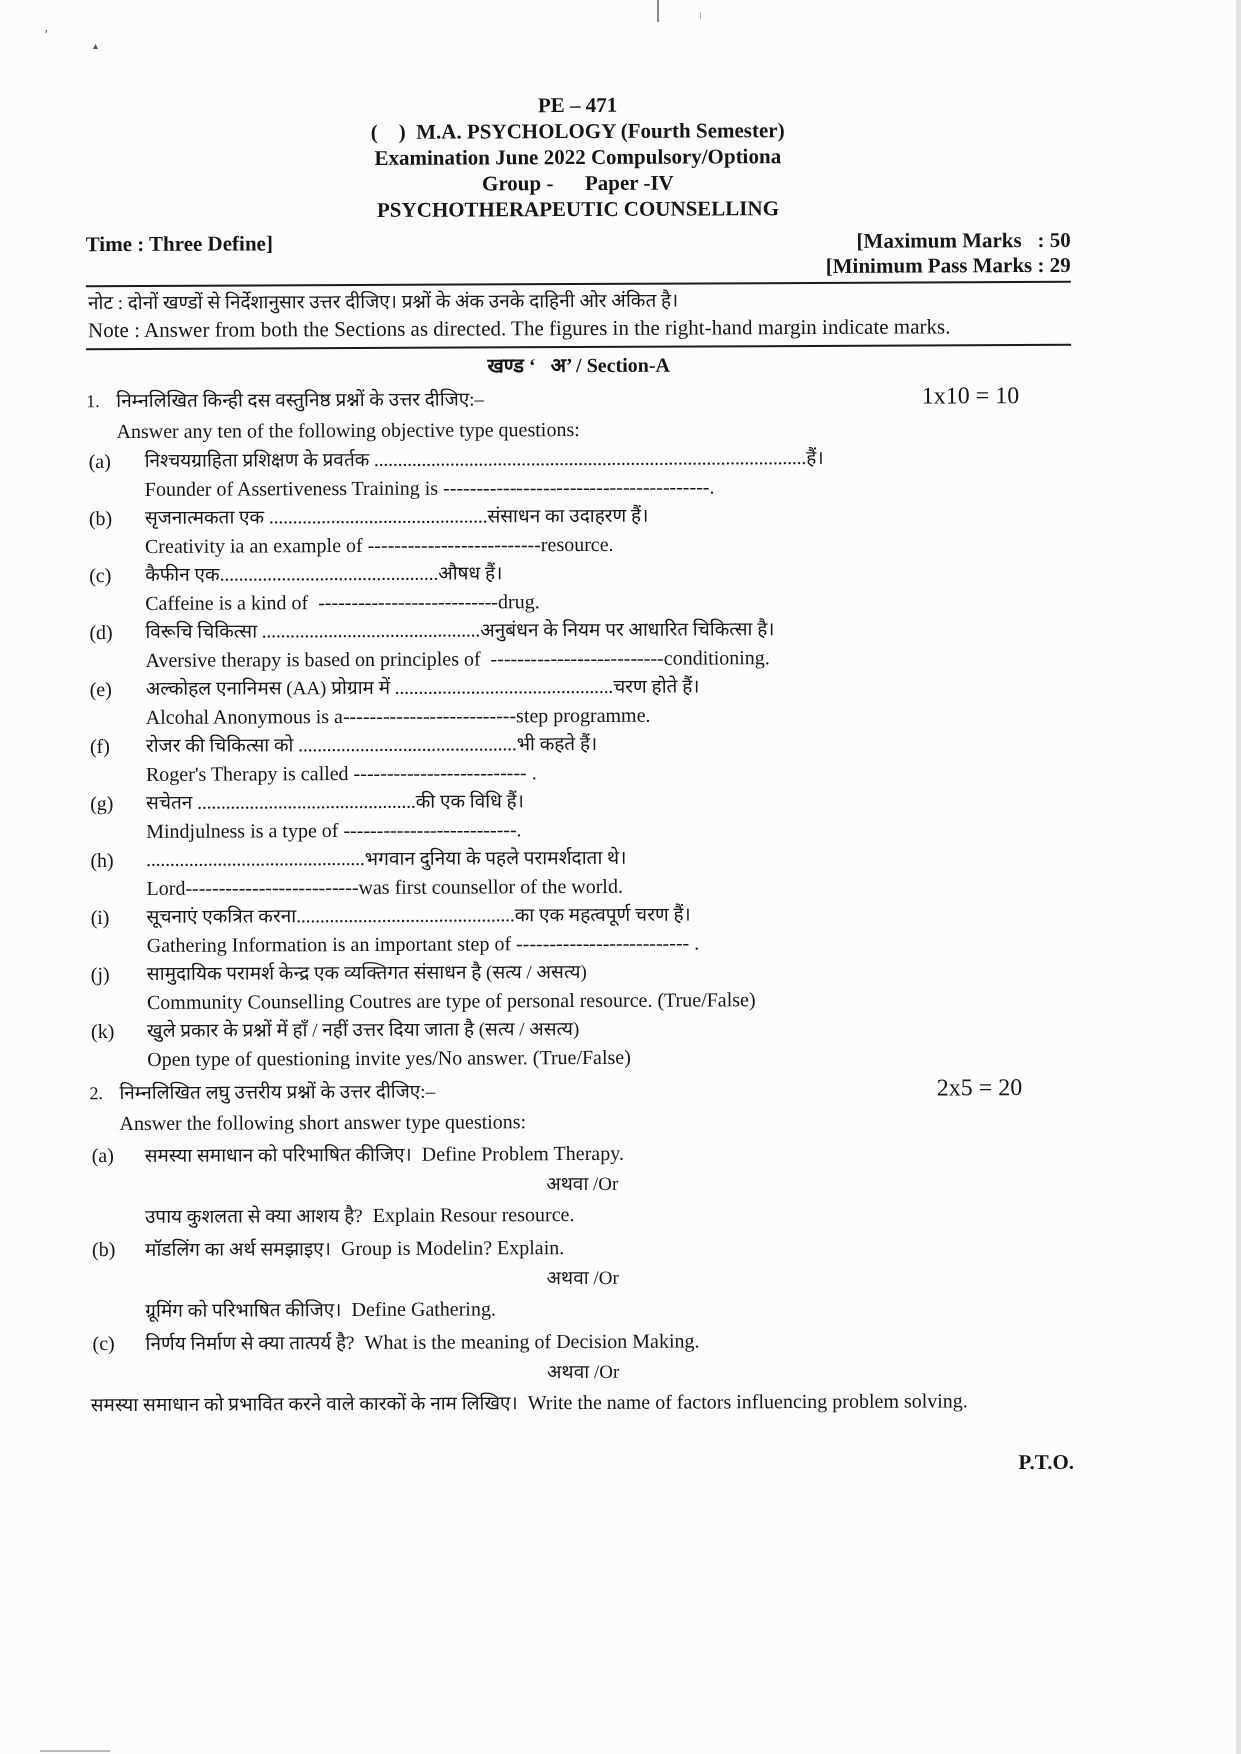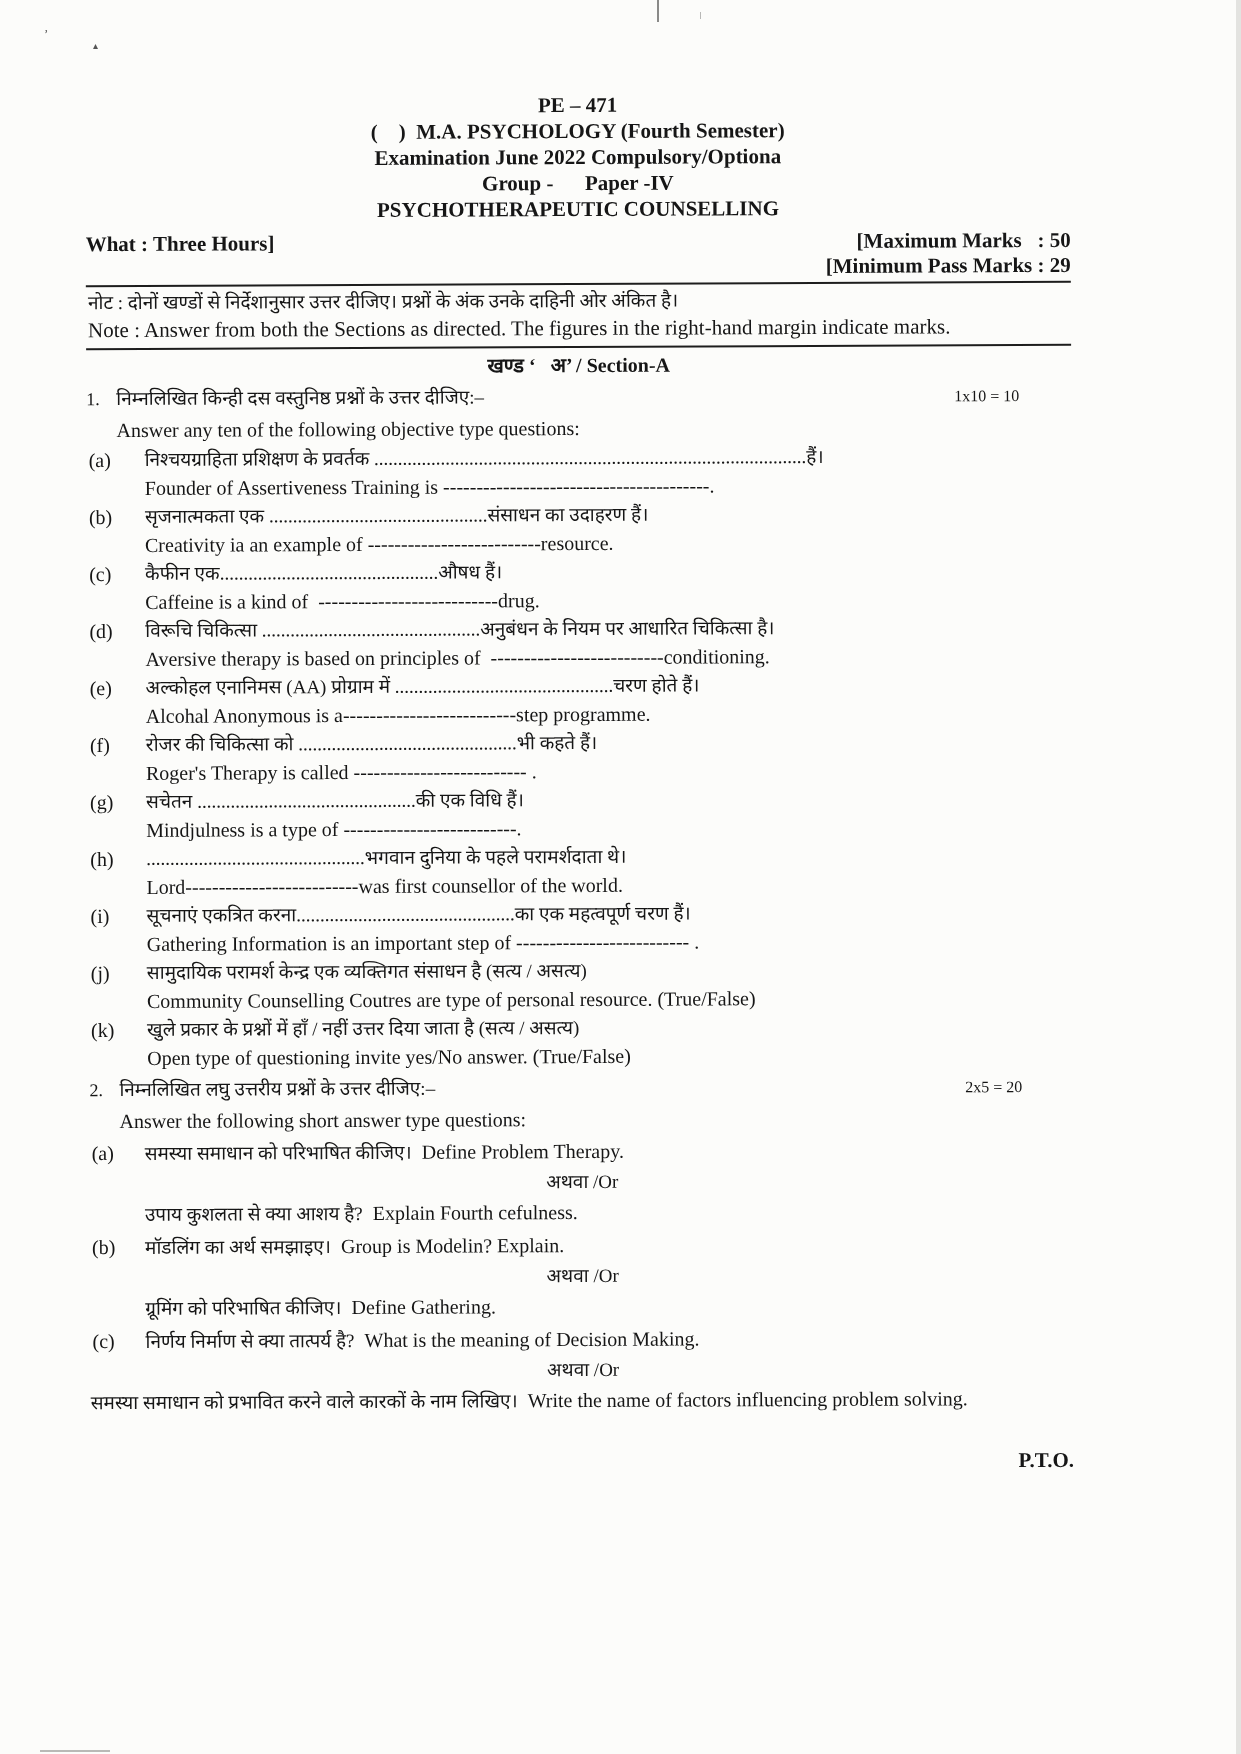--- a/index.html
+++ b/index.html
@@ -21,21 +21,21 @@
   .paper-header { text-align:center; font-weight:bold; font-size:21px; line-height:26px; }
   .time-row { display:flex; justify-content:space-between; font-weight:bold; font-size:21px; line-height:26px; margin-top:7px; }
   .min-row { text-align:right; font-weight:bold; font-size:21px; line-height:25px; }
   .note-block { margin-top:3px; border-top:2px solid #1d1d1d; border-bottom:2px solid #1d1d1d; padding:3px 0 4px 2px; }
   .note-hindi { font-size:19px; line-height:26px; }
   .note-english { font-size:21px; line-height:28px; }
   .section-heading { text-align:center; font-weight:bold; font-size:20px; line-height:28px; margin-top:3px; }
   .q-header { display:flex; align-items:baseline; font-size:20px; line-height:30px; margin-top:3px; }
   .q-num { width:30px; font-size:18px; }
   .q-hindi { flex:1; font-size:19px; }
-  .q-marks { padding-right:52px; font-size:16px; }
+  .q-marks { padding-right:52px; font-size:24px; }
   .q-instruction { margin-left:30px; font-size:20px; line-height:30px; }
   .qitem { display:flex; font-size:20px; margin-top:1px; }
   .qitem .qlabel { width:58px; padding-left:2px; line-height:28px; }
   .qitem .qtext { flex:1; display:block; }
   .hindi-line { display:block; font-size:19px; line-height:28px; }
   .english-line { display:block; font-size:20px; line-height:28px; }
   .q2item { font-size:20px; }
   .q2main { display:flex; line-height:30px; margin-top:2px; }
   .q2main .qlabel { width:55px; padding-left:2px; }
   .q2text { flex:1; }
@@ -69,21 +69,21 @@
 
     <header class="paper-header">
       <div data-bind="header.code">PE – 471</div>
       <div data-bind="header.line1">(    )  M.A. PSYCHOLOGY (Fourth Semester)</div>
       <div data-bind="header.line2">Examination June 2022 Compulsory/Optiona</div>
       <div data-bind="header.line3">Group -      Paper -IV</div>
       <div data-bind="header.line4">PSYCHOTHERAPEUTIC COUNSELLING</div>
     </header>
 
     <div class="time-row">
-      <span data-bind="header.time">What : Three Hours]</span>
+      <span data-bind="header.time">Time : Three Define]</span>
       <span data-bind="header.max_marks">[Maximum Marks   : 50</span>
     </div>
     <div class="min-row">
       <span data-bind="header.min_marks">[Minimum Pass Marks : 29</span>
     </div>
 
     <div class="note-block">
       <div class="note-hindi" data-bind="note.hindi">नोट : दोनों खण्डों से निर्देशानुसार उत्तर दीजिए। प्रश्नों के अंक उनके दाहिनी ओर अंकित है।</div>
       <div class="note-english" data-bind="note.english">Note : Answer from both the Sections as directed. The figures in the right-hand margin indicate marks.</div>
     </div>
@@ -181,21 +181,21 @@
       <span class="q-marks" data-bind="q2.marks">2x5 = 20</span>
     </div>
     <div class="q-instruction" data-bind="q2.instruction">Answer the following short answer type questions:</div>
 
     <div class="q2item">
       <div class="q2main">
         <span class="qlabel" data-bind="q2.items.0.label">(a)</span>
         <span class="q2text"><span class="hindi-inline" data-bind="q2.items.0.hindi">समस्या समाधान को परिभाषित कीजिए।</span><span class="eng-inline" data-bind="q2.items.0.english">Define Problem Therapy.</span></span>
       </div>
       <div class="or-line" data-bind="q2.items.0.or_label">अथवा /Or</div>
-      <div class="alt-line"><span class="hindi-inline" data-bind="q2.items.0.alt_hindi">उपाय कुशलता से क्या आशय है?</span><span class="eng-inline" data-bind="q2.items.0.alt_english">Explain Fourth cefulness.</span></div>
+      <div class="alt-line"><span class="hindi-inline" data-bind="q2.items.0.alt_hindi">उपाय कुशलता से क्या आशय है?</span><span class="eng-inline" data-bind="q2.items.0.alt_english">Explain Resour resource.</span></div>
     </div>
 
     <div class="q2item">
       <div class="q2main">
         <span class="qlabel" data-bind="q2.items.1.label">(b)</span>
         <span class="q2text"><span class="hindi-inline" data-bind="q2.items.1.hindi">मॉडलिंग का अर्थ समझाइए।</span><span class="eng-inline" data-bind="q2.items.1.english">Group is Modelin? Explain.</span></span>
       </div>
       <div class="or-line" data-bind="q2.items.1.or_label">अथवा /Or</div>
       <div class="alt-line"><span class="hindi-inline" data-bind="q2.items.1.alt_hindi">ग्रूमिंग को परिभाषित कीजिए।</span><span class="eng-inline" data-bind="q2.items.1.alt_english">Define Gathering.</span></div>
     </div>

